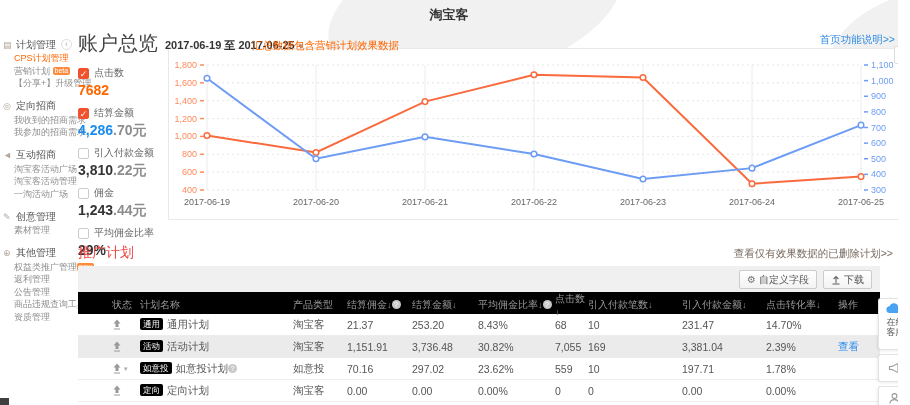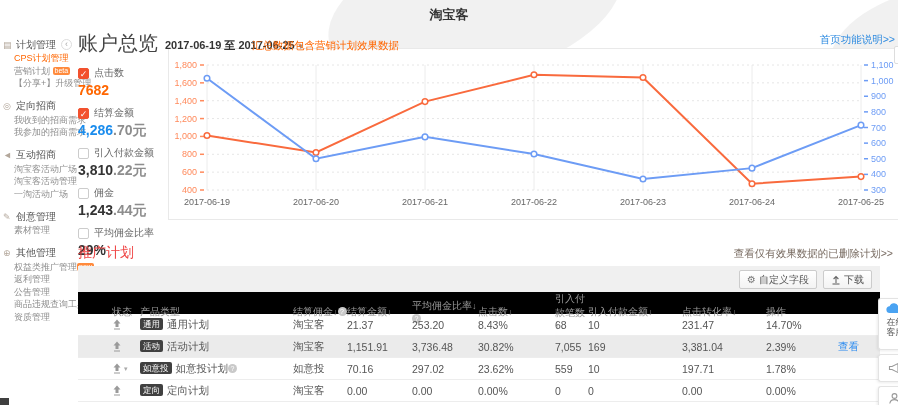--- a/index.html
+++ b/index.html
@@ -55,21 +55,21 @@
   .toolbar-btns { position:absolute; right:8px; top:4px; display:flex; gap:6px; }
   .btn { display:flex; align-items:center; gap:3px; height:19px; padding:0 7px; background:linear-gradient(#fff,#f3f3f3); border:1px solid #ccc; border-radius:2px; font-size:10px; color:#555; }
   .btn .g-ico { font-size:10px; color:#777; line-height:10px; }
   .trow { display:grid; grid-template-columns:62px 153px 54px 65px 66px 77px 33px 94px 84px 72px 42px; align-items:center; }
   .thead { background:#000000; height:22px; font-size:10px; color:#999; }
   .trow > div:first-child { padding-left:34px; }
   .sort-ico { font-size:9px; color:#999; }
   .help-ico { display:inline-block; width:9px; height:9px; border-radius:50%; background:#c9c9c9; color:#fff; font-size:7px; line-height:9px; text-align:center; vertical-align:1px; }
   .tbody-row { height:22px; font-size:10.5px; color:#555; border-bottom:1px solid #ededed; background:#fff; }
   .tbody-row.hl { background:#ebebeb; }
-  .badge { display:inline-block; background:#404040; color:#fff; font-size:8.5px; line-height:12px; padding:0 3px; border-radius:2px; margin-right:4px; vertical-align:1px; }
+  .badge { display:inline-block; background:#000000; color:#fff; font-size:8.5px; line-height:12px; padding:0 3px; border-radius:2px; margin-right:4px; vertical-align:1px; }
   .plan-name { white-space:nowrap; }
   .view-link { color:#2d8cf0; }
   .status-cell { display:flex; align-items:center; gap:2px; }
   .row-caret { font-size:7px; color:#aaa; }
 
   
   .float-box { position:absolute; left:878px; width:32px; background:#fff; border:1px solid #e3e3e3; border-right:none; border-radius:3px 0 0 3px; box-shadow:-1px 1px 3px rgba(0,0,0,.08); z-index:4; display:flex; flex-direction:column; align-items:center; }
   .svc-tab { top:298px; height:52px; padding-top:4px; }
   .svc-label { font-size:9px; color:#555; text-align:right; line-height:10px; margin-top:2px; width:20px; }
   .mega-box { top:354px; height:28px; justify-content:center; }
@@ -274,20 +274,21 @@
             <svg width="10" height="10" viewBox="0 0 10 10">
               <path d="M5 8V1.5M2.6 4L5 1.5 7.4 4" fill="none" stroke="#666" stroke-width="1.1"></path>
               <path d="M1.5 9h7" stroke="#666" stroke-width="1.1"></path>
             </svg>
             <span>下载</span>
           </div>
       </div>
     </div>
     <div class="trow thead">
       <div>状态</div>
+      <div>计划名称</div>
       <div>产品类型</div>
       <div><span>结算佣金</span><span class="sort-ico">↓</span><span class="help-ico">?</span></div>
       <div><span>结算金额</span><span class="sort-ico">↓</span></div>
       <div><span>平均佣金比率</span><span class="sort-ico">↓</span><span class="help-ico">?</span></div>
       <div><span>点击数</span><span class="sort-ico">↓</span></div>
       <div><span>引入付款笔数</span><span class="sort-ico">↓</span></div>
       <div><span>引入付款金额</span><span class="sort-ico">↓</span></div>
       <div><span>点击转化率</span><span class="sort-ico">↓</span></div>
       <div>操作</div>
     </div>

